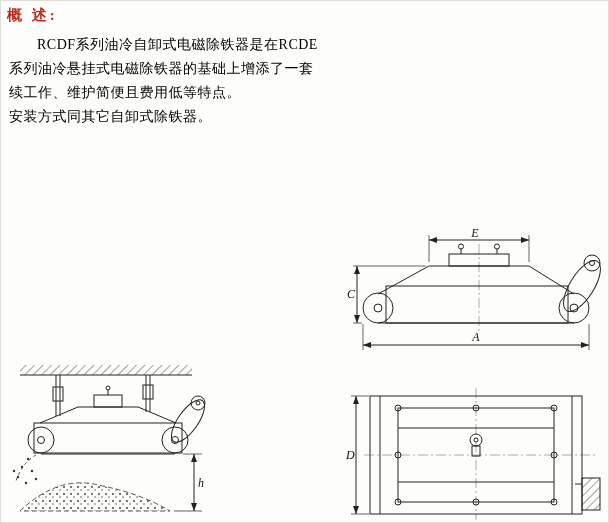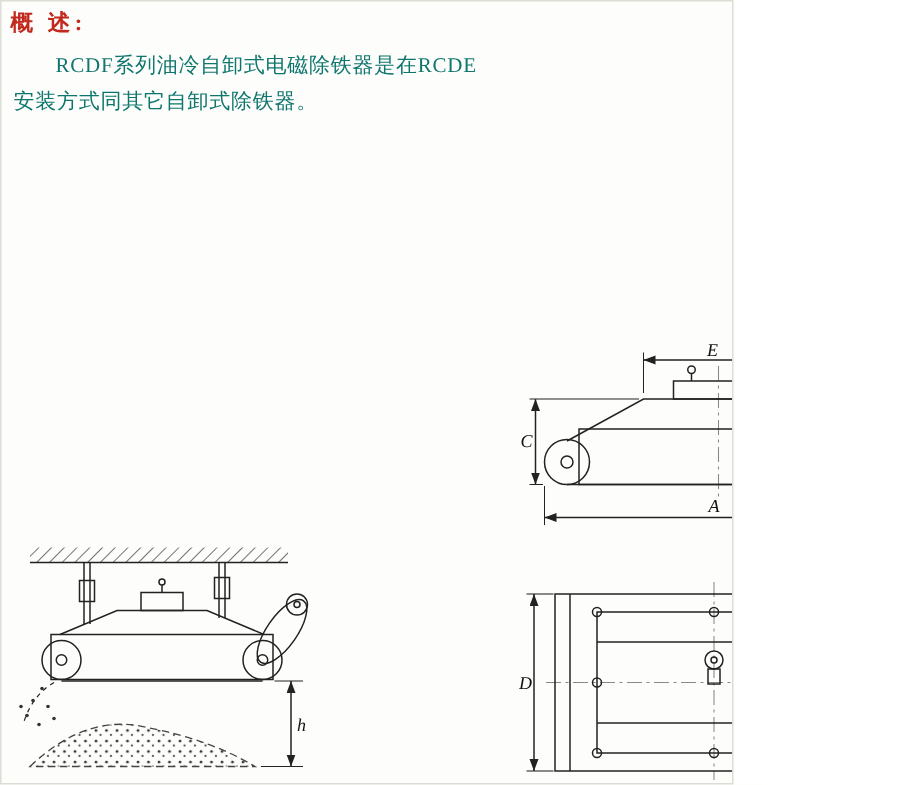--- a/index.html
+++ b/index.html
@@ -4,38 +4,38 @@
 <style>
   * { box-sizing: border-box; }
   html, body { margin: 0; padding: 0; }
   body {
     width: 609px; height: 523px;
     background: #ffffff;
     font-family: "Liberation Serif", "DejaVu Serif", serif;
   }
   .page {
     position: relative;
-    width: 489px; height: 523px;
+    width: 609px; height: 523px;
     background: #fdfdfb;
     border: 1px solid #ddddd6;
     overflow: hidden;
   }
   .heading {
     position: absolute;
     left: 6px; top: 5px;
     font-size: 15px;
     font-weight: bold;
     letter-spacing: 3px;
     color: var(--heading-color, #c2281c);
   }
   .body-text {
     position: absolute;
     left: 8px; top: 32px;
     width: 304px;
-    color: #0f766e;
+    color: #000000;
     font-size: 14px;
   }
   .body-text .line {
     height: 24px;
     line-height: 24px;
     letter-spacing: 0.5px;
     white-space: nowrap;
   }
   .body-text .line.indent { text-indent: 2em; }
   .fig { position: absolute; }
@@ -50,20 +50,22 @@
 </style>
 </head>
 <body>
 
 <div class="page">
 
   <div class="heading">概 述:</div>
 
   <div class="body-text">
     <div class="line indent">RCDF系列油冷自卸式电磁除铁器是在RCDE</div>
+    <div class="line">系列油冷悬挂式电磁除铁器的基础上增添了一套</div>
+    <div class="line">续工作、维护简便且费用低等特点。</div>
     <div class="line">安装方式同其它自卸式除铁器。</div>
   </div>
 
   <div class="fig" style="left:345px; top:227px;">
     <svg width="262" height="130" viewBox="0 0 262 130">
       <defs>
         <marker id="ar1" markerWidth="9" markerHeight="8" refX="8" refY="3" orient="auto-start-reverse">
           <path d="M0,0 L8,3 L0,6 Z" fill="#222"></path>
         </marker>
       </defs>

